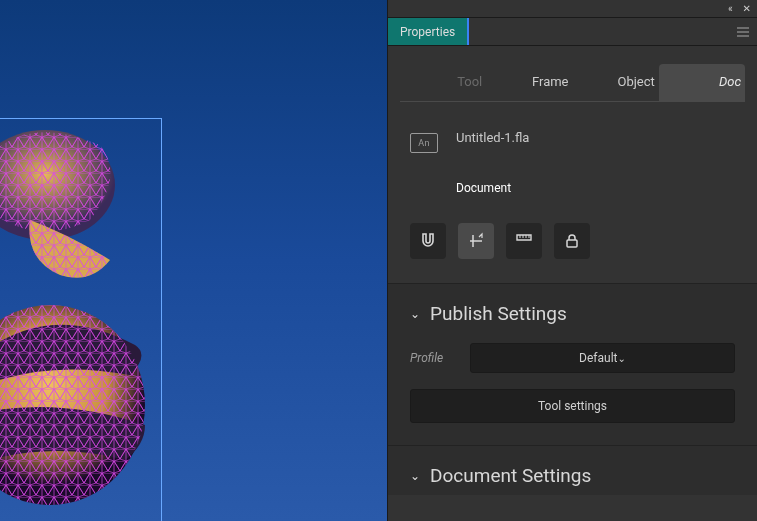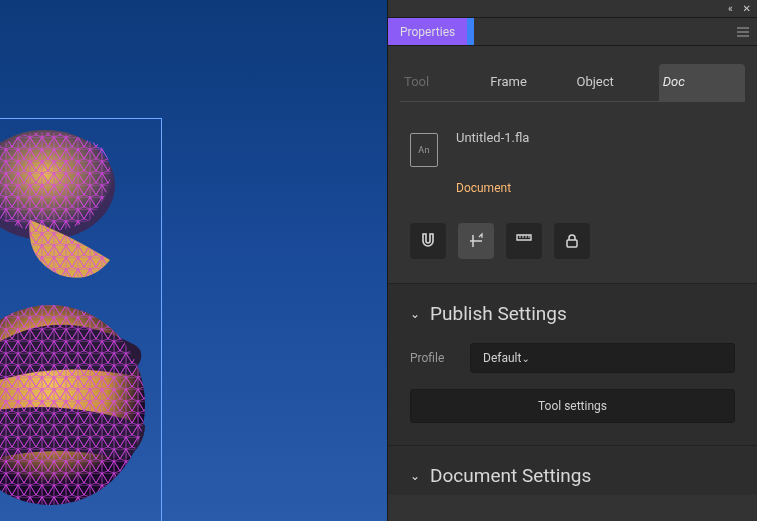--- a/index.html
+++ b/index.html
@@ -53,39 +53,39 @@
     display: flex;
     align-items: stretch;
     border-bottom: 1px solid #1a1a1a;
   }
   .panel-tab {
     padding: 0 12px;
     display: flex;
     align-items: center;
     font-size: 12px;
     color: #ddd;
-    background: #8b5cf6;
-    border-right: 7px solid #3b82f6;
+    background: #0f766e;
+    border-right: 2px solid #3b82f6;
   }
   .panel-menu-icon {
     margin-left: auto;
     padding: 0 8px;
     color: #aaa;
     display: flex;
     align-items: center;
   }
   
   .subtabs {
     display: flex;
     padding: 18px 12px 0 12px;
     gap: 0;
   }
   .subtab {
     flex: 1;
-    text-align: left;
+    text-align: right;
     padding: 10px 4px 12px 4px;
     font-size: 13px;
     color: #ccc;
     cursor: pointer;
     border-bottom: 1px solid #4a4a4a;
   }
   .subtab.disabled { color: #6a6a6a; }
   .subtab.active {
     background: #4a4a4a;
     border-radius: 4px 4px 0 0;
@@ -95,35 +95,35 @@
   }
   
   .doc-info {
     display: flex;
     align-items: flex-start;
     gap: 18px;
     padding: 28px 22px 18px 22px;
   }
   .doc-icon {
     width: 28px;
-    height: 34px;
+    height: 20px;
     border: 1.5px solid #9a9a9a;
     border-radius: 2px;
     display: flex;
     align-items: center;
     justify-content: center;
     font-size: 9px;
     color: #9a9a9a;
     letter-spacing: 0.4px;
     flex-shrink: 0;
     margin-top: 3px;
   }
   .doc-text { display: flex; flex-direction: column; gap: 36px; }
   .doc-filename { color: #c8c8c8; font-size: 13px; }
-  .doc-type { color: #fdba74; font-size: 12px; }
+  .doc-type { color: #ffffff; font-size: 12px; }
   
   .tool-row {
     display: flex;
     gap: 12px;
     padding: 10px 22px 24px 22px;
   }
   .tool-btn {
     width: 36px;
     height: 36px;
     background: #262626;
@@ -154,30 +154,31 @@
   .form-row {
     display: flex;
     align-items: center;
     gap: 16px;
     margin-bottom: 16px;
   }
   .form-label {
     color: #9a9a9a;
     font-size: 12px;
     width: 44px;
+    font-style: italic;
   }
   .select {
     flex: 1;
     height: 30px;
     background: #1f1f1f;
     border: 1px solid #1a1a1a;
     border-radius: 3px;
     display: flex;
     align-items: center;
-    justify-content: flex-start;
+    justify-content: center;
     padding: 0 12px;
     color: #d0d0d0;
     font-size: 12px;
     cursor: pointer;
   }
   .select-chevron { color: #ccc; font-size: 10px; }
   
   .wide-btn {
     width: 100%;
     height: 34px;

